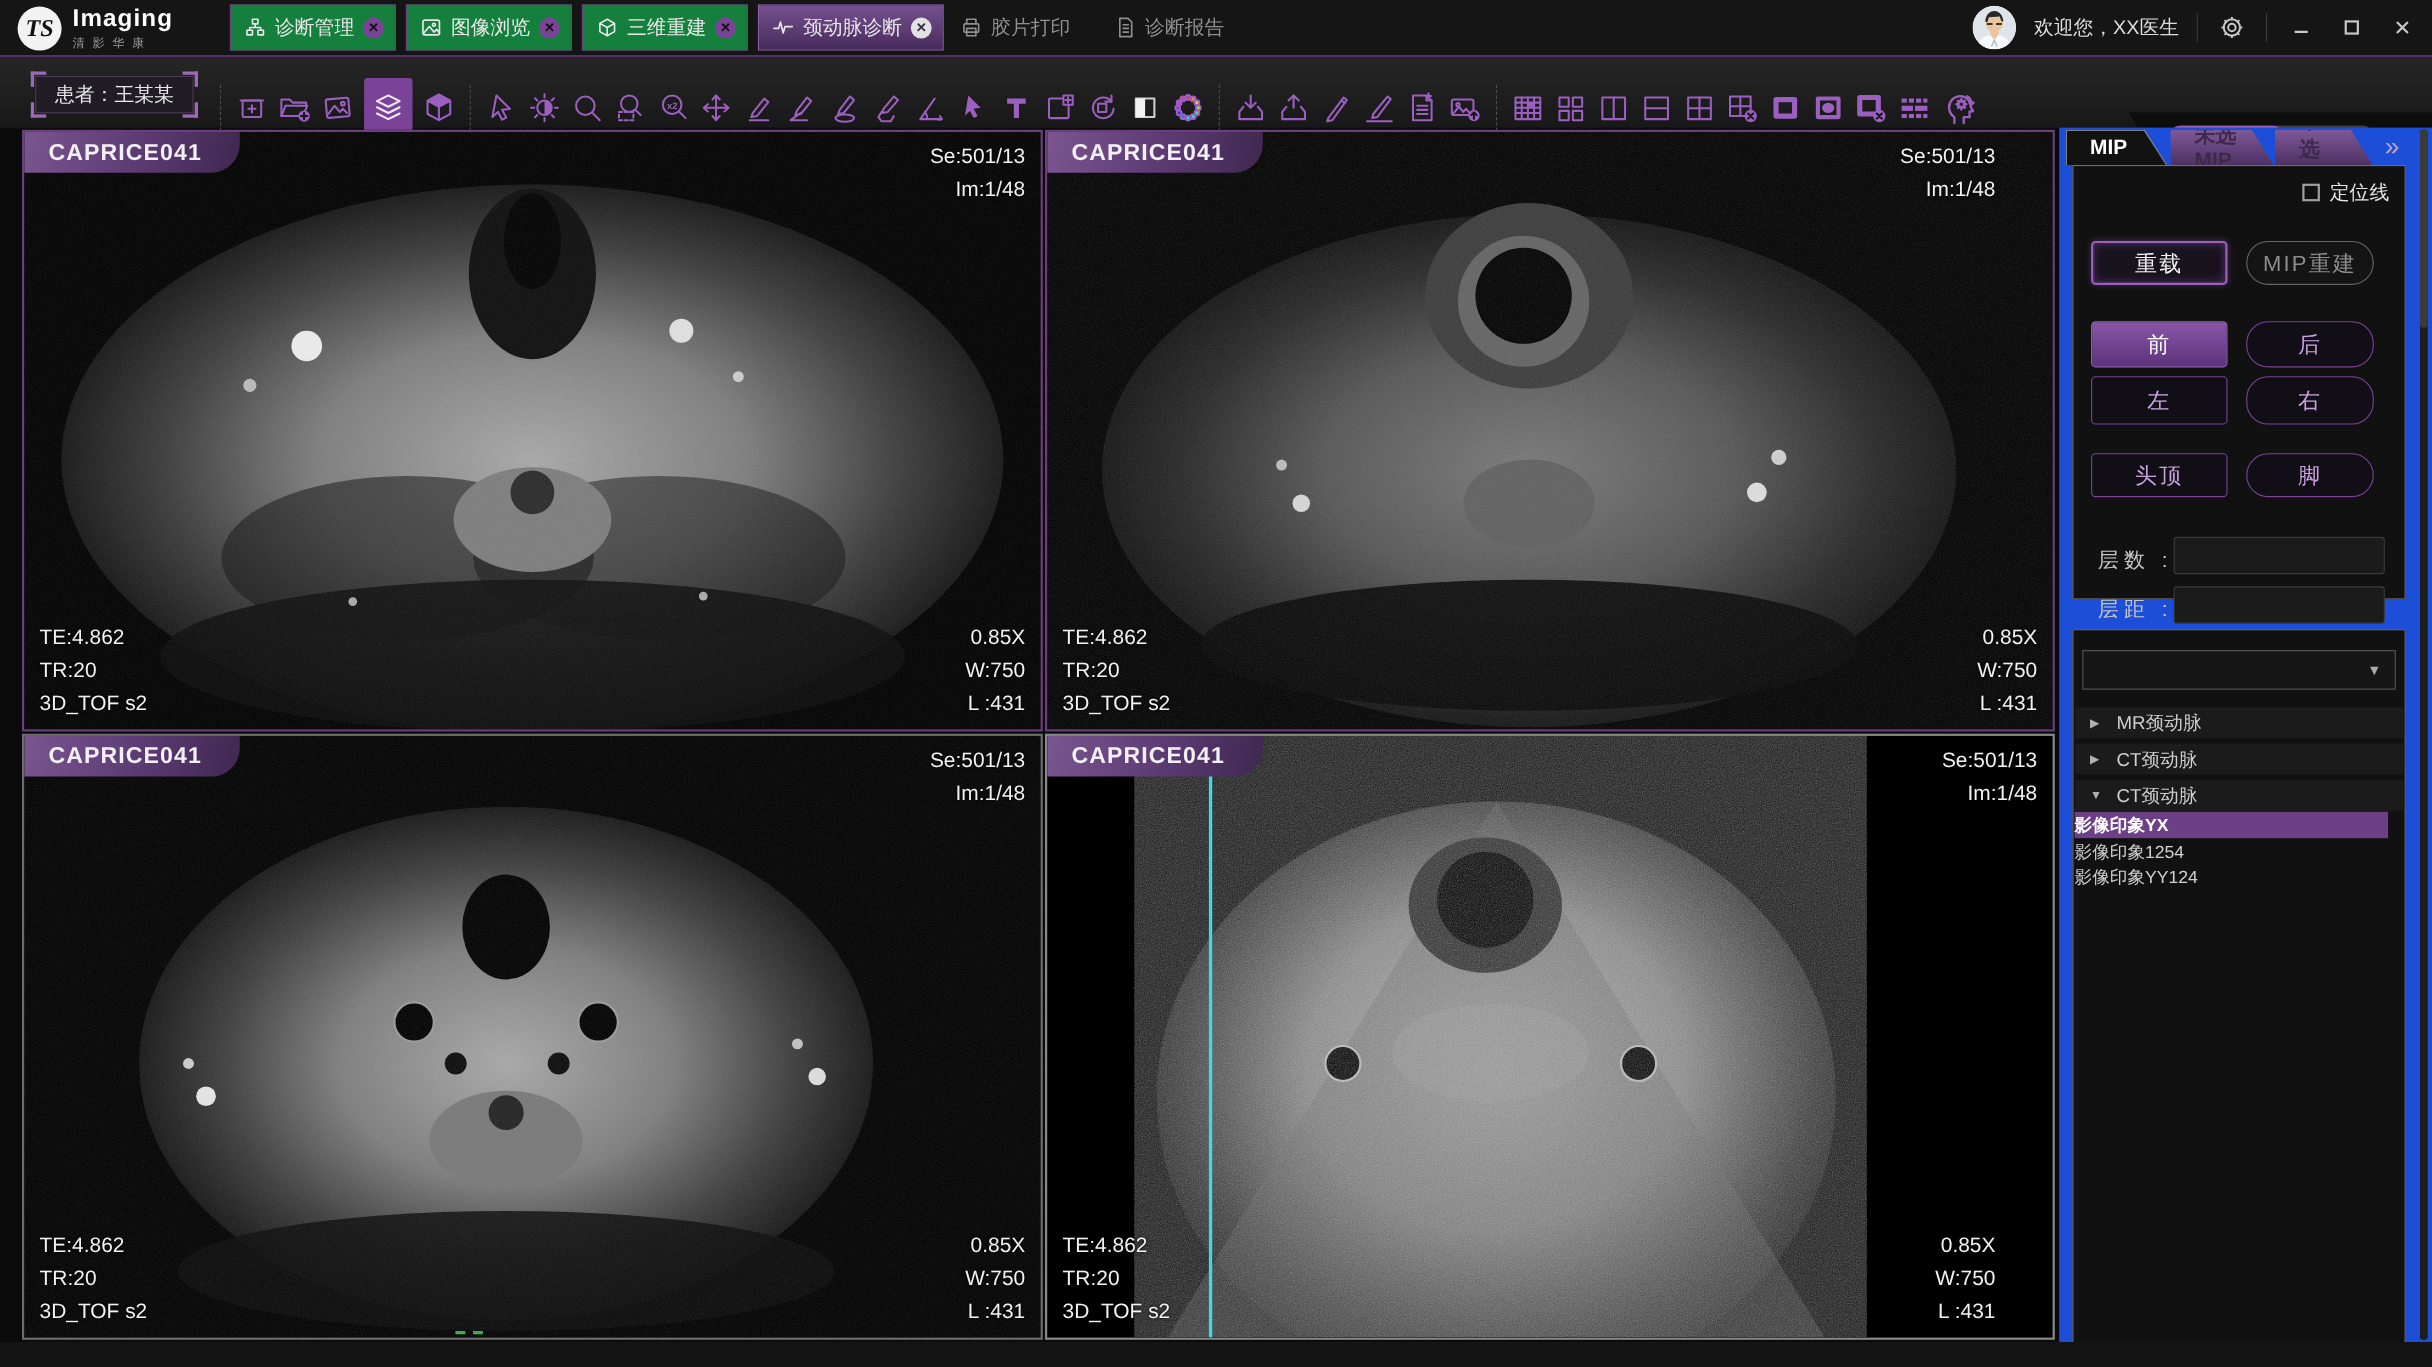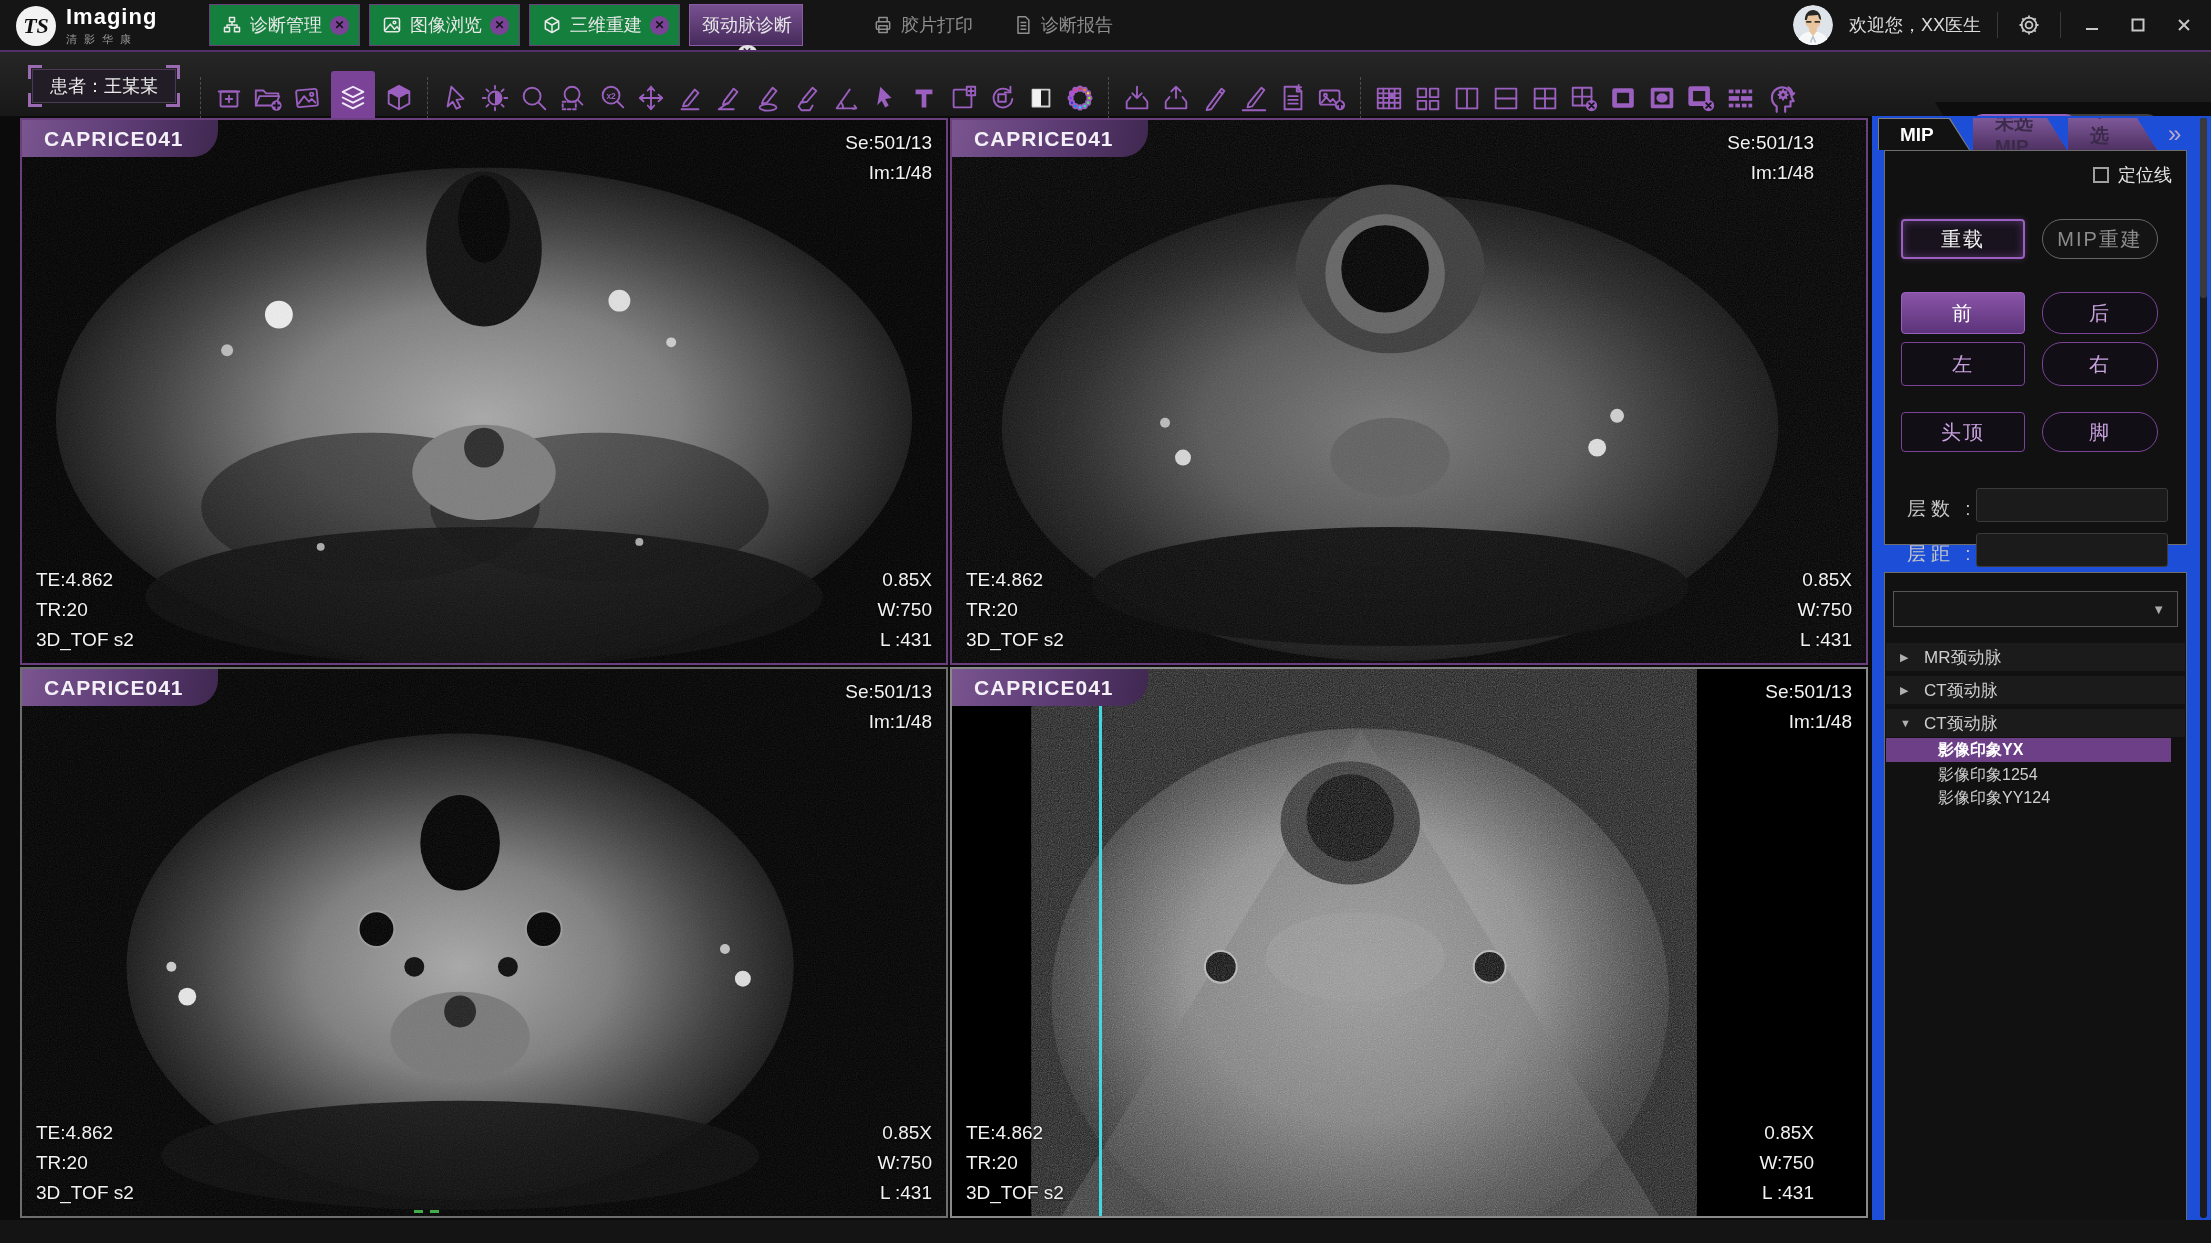--- a/index.html
+++ b/index.html
@@ -11,21 +11,21 @@
   #brand { position:absolute; left:16px; top:4px; display:flex; align-items:center; gap:10px; }
   #logo-circle { width:40px; height:40px; border-radius:50%; background:#f2f2f2; color:#111;
                  display:flex; align-items:center; justify-content:center;
                  font-family:"Liberation Serif", serif; font-style:italic; font-weight:bold; font-size:22px;text-align:right; }
   #brand-text .bn { font-size:22px; font-weight:bold; color:#fff; letter-spacing:1px; }
   #brand-text .bs { font-size:11px; color:#9a9a9a; letter-spacing:7px; margin-top:2px; }
 
   .doc-tabs { position:absolute; top:4px; height:42px; display:flex; }
   .dtab { height:42px; margin-right:9px; display:flex; align-items:center; gap:8px; padding:0 10px 0 12px;
           background:#15803d; border:1px solid #6b3f7d; color:#e8e8e8; font-size:18px; cursor:default; }
-  .dtab.active { background:linear-gradient(#76508f, #472b5c); border:1px solid #8a5aa5;flex-direction:column; }
+  .dtab.active { background:linear-gradient(#76508f, #472b5c); border:1px solid #8a5aa5; }
   .dtab svg { width:20px; height:20px; stroke:#e8e8e8; fill:none; stroke-width:1.8; stroke-linejoin:round; stroke-linecap:round; }
   .tclose { width:19px; height:19px; border-radius:50%; background:#7b4397; color:#16121a;
             display:flex; align-items:center; justify-content:center; font-size:12px; font-weight:bold; }
   .dtab.active .tclose { background:#e2e2e2; color:#3a2a4a; }
   .tbmenu { height:42px; display:flex; align-items:center; gap:8px; color:#8f8f8f; font-size:18px; }
   .tbmenu svg { width:20px; height:20px; stroke:#8f8f8f; fill:none; stroke-width:1.8; stroke-linejoin:round; }
 
   #tb-right { position:absolute; right:12px; top:0; height:50px; display:flex; align-items:center; gap:16px; }
   .vsep { width:1px; height:26px; background:#3a3a3a; }
   #welcome { font-size:18px; color:#dcdcdc; }
@@ -120,21 +120,21 @@
                border:1px solid #3a3a3a; border-radius:3px; color:#ddd; font-size:16px; padding:0 8px; }
 
   #rp-dropdown { position:absolute; left:8px; top:18px; width:285px; height:36px; background:#161616;
                  border:1px solid #555; display:flex; align-items:center; justify-content:flex-end;
                  padding-right:12px; color:#aaa; font-size:13px; }
   .tree-row { position:absolute; left:1px; width:299px; height:28px; background:#1b1b1b;
               display:flex; align-items:center; gap:12px; padding-left:14px;
               color:#cfcfcf; font-size:17px; }
   .tree-arrow { font-size:11px; color:#b0b0b0; width:12px; }
   .tree-child { position:absolute; left:1px; width:285px; height:24px; display:flex; align-items:center;
-                padding-left:52px; color:#d0d0d0; font-size:16px; }
+                color:#d0d0d0; font-size:16px; }
   .tree-child.selected { background:#6d3f87; color:#fff; font-weight:bold; }
 
   #rscrollbar { position:absolute; left:2200px; top:118px; width:7px; height:1100px; background:#1c1c1c; border-radius:3px; }
   #rscroll-thumb { width:7px; height:180px; background:#3a3a3a; border-radius:3px; }
 
   #bottom-strip { position:absolute; left:0; top:1220px; width:2211px; height:23px; background:#141414; }
 </style>
 </head>
 <body>
 

